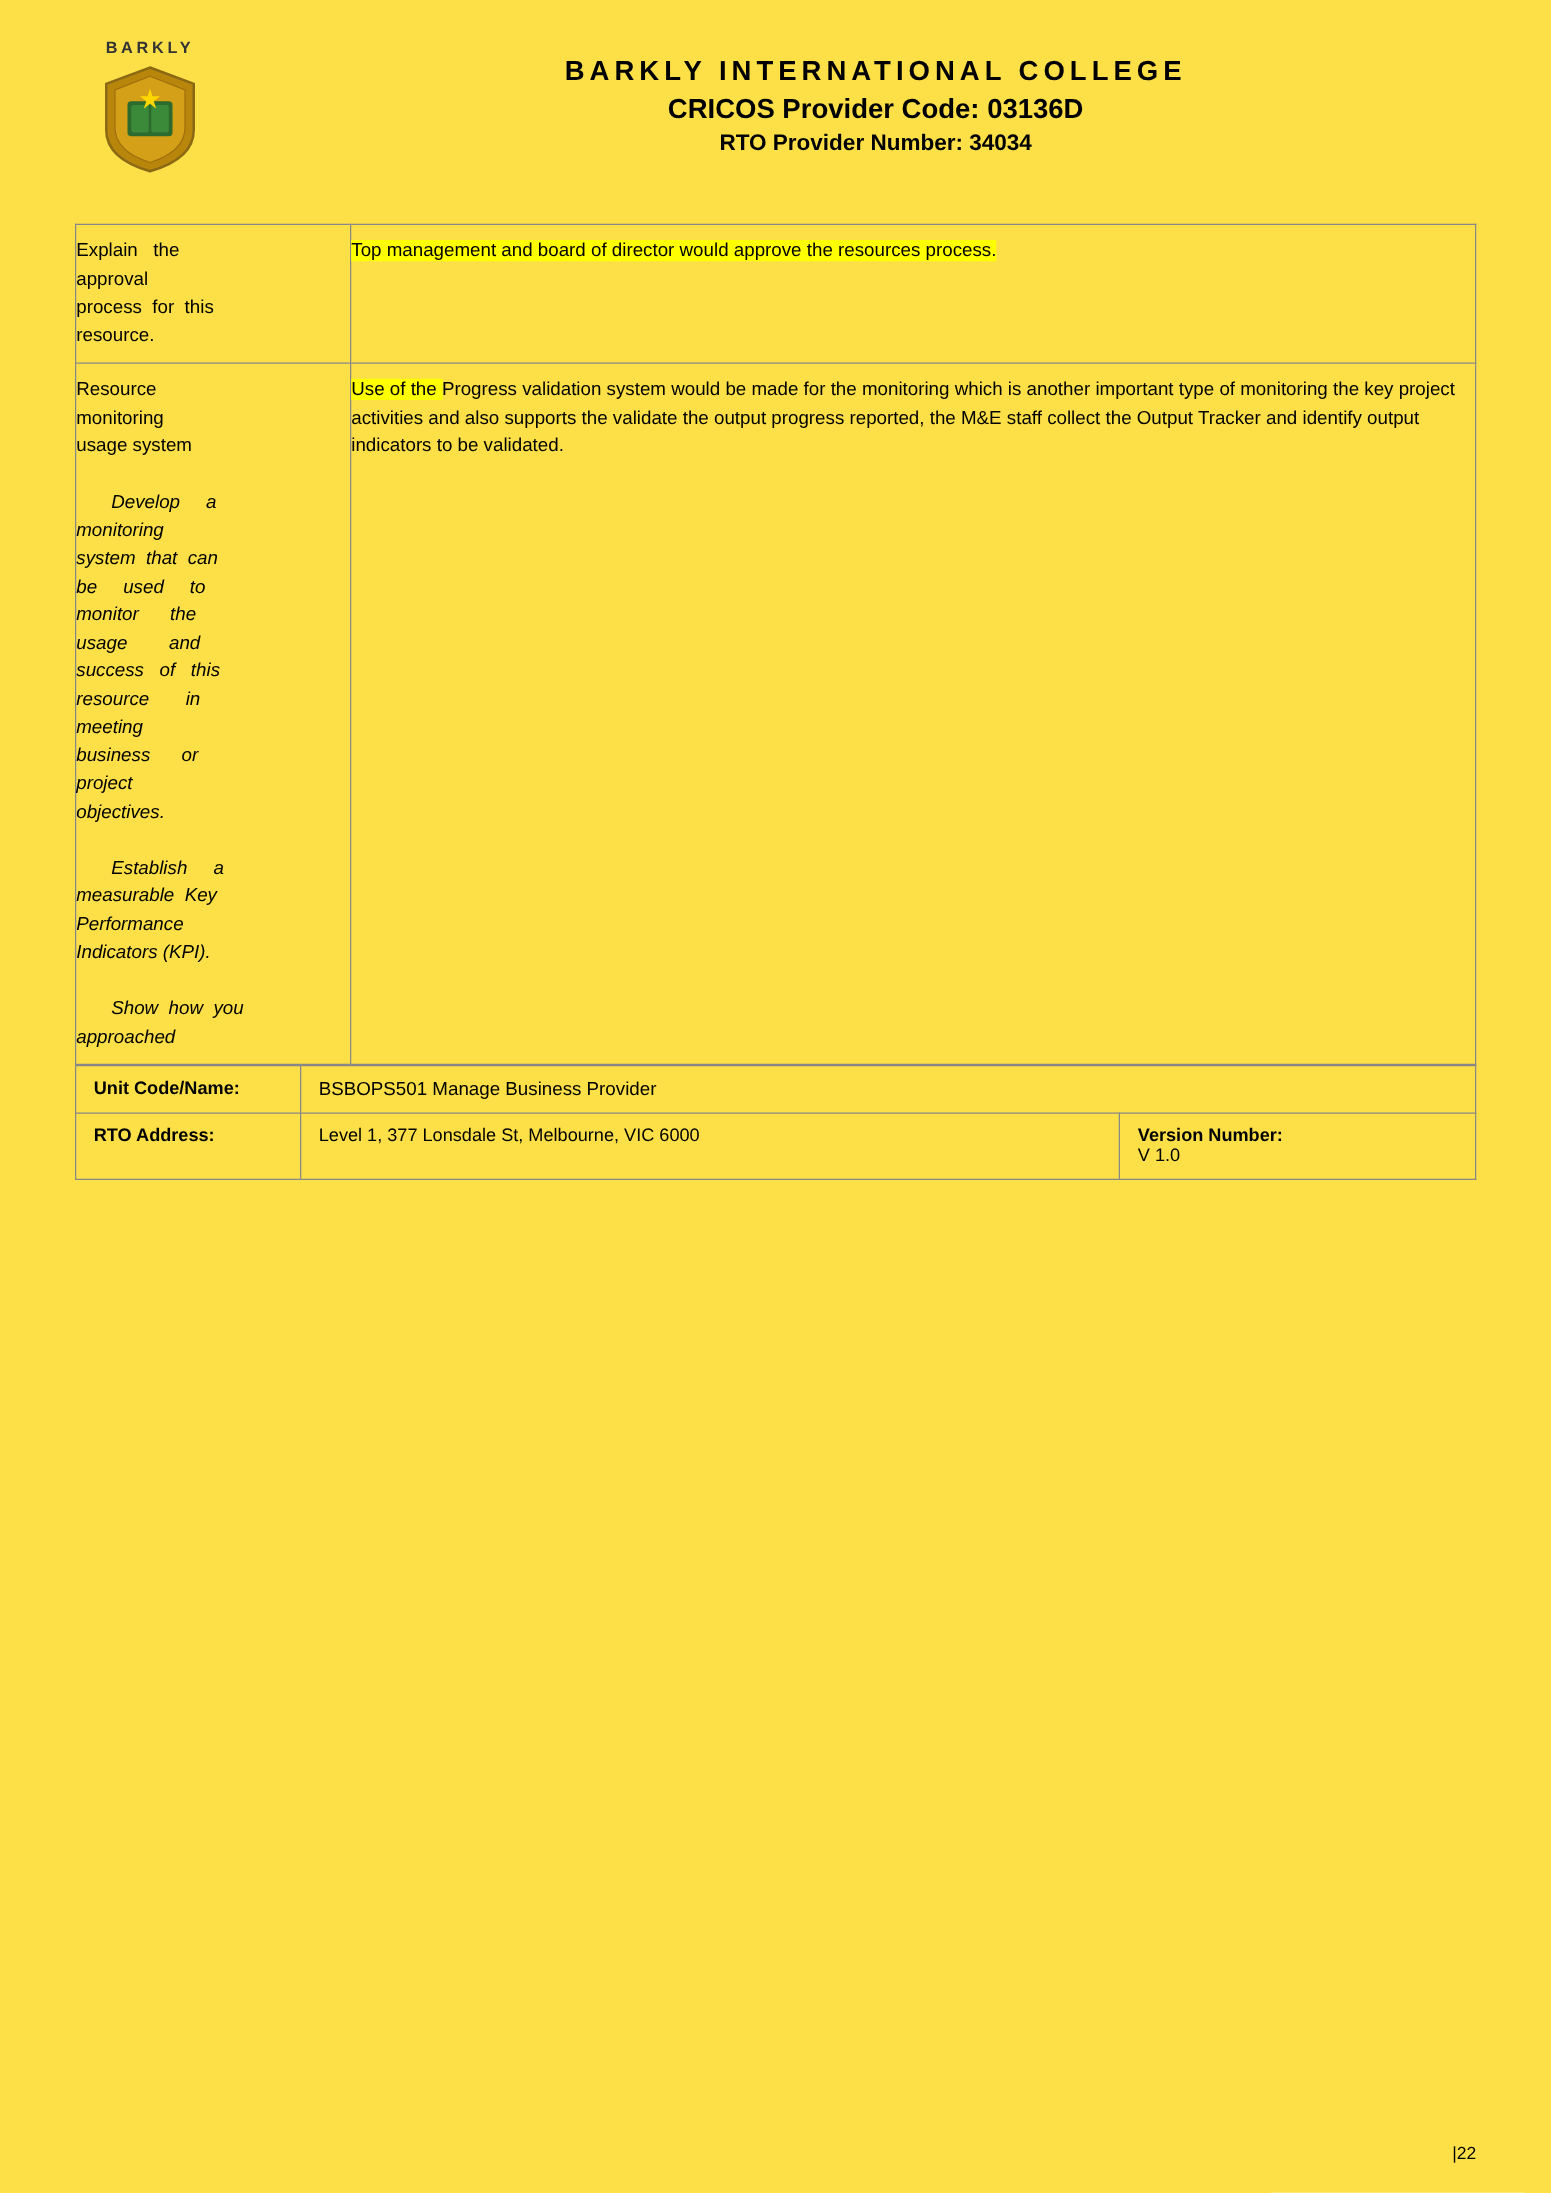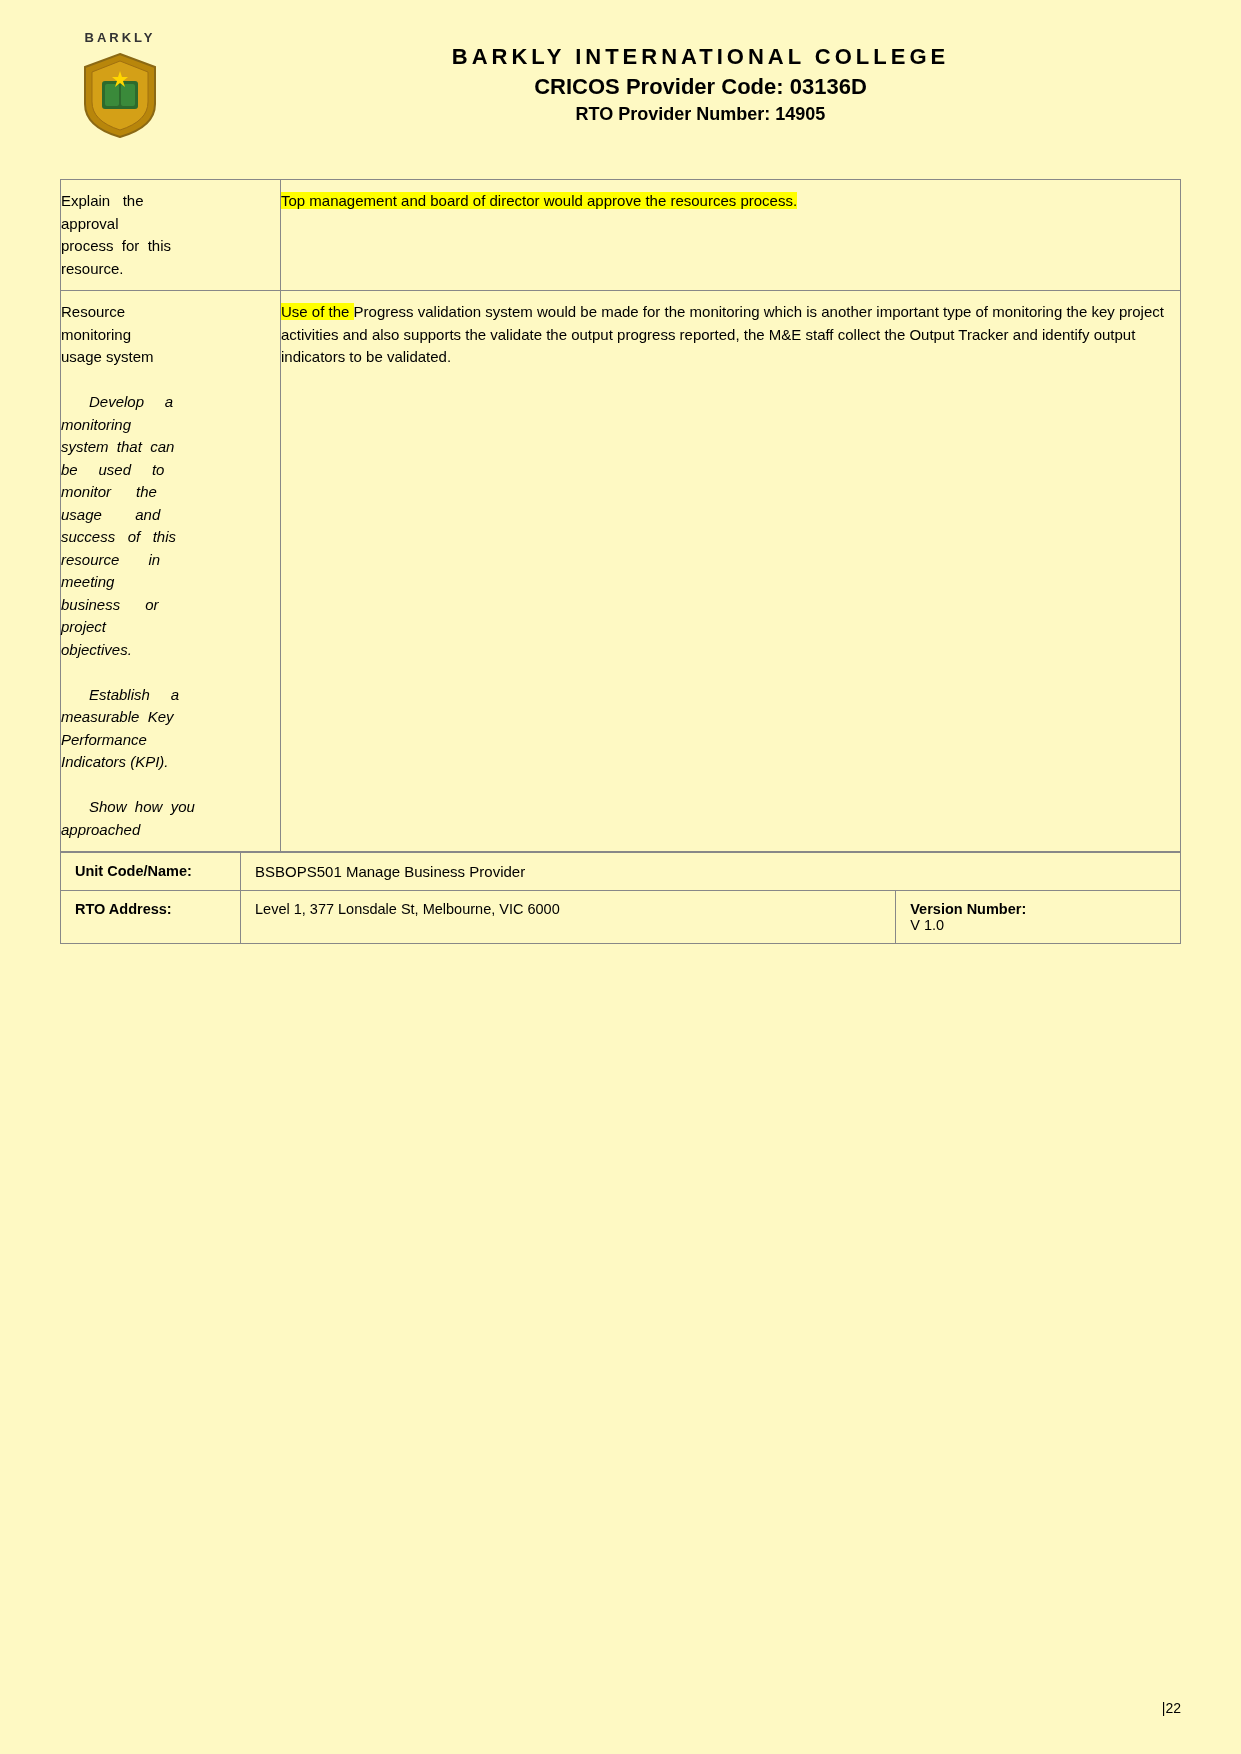--- a/index.html
+++ b/index.html
@@ -8,21 +8,21 @@
       background: #fff;
       color: #000;
       width: 1241px;
       min-height: 1754px;
       padding: 0;
     }
 
     .page {
       width: 1241px;
       min-height: 1754px;
-      background: #fef9c3;
+      background: #fde047;
       padding: 30px 60px 40px 60px;
       position: relative;
     }
 
     
     .header {
       display: flex;
       align-items: center;
       margin-bottom: 40px;
       border-bottom: none;
@@ -122,21 +122,21 @@
     .footer-table .label-cell {
       font-weight: bold;
       width: 180px;
     }
     .footer-table .unit-code-cell {
       font-size: 15px;
     }
 
     .page-number {
       position: absolute;
-      bottom: 38px;
+      bottom: 24px;
       right: 60px;
       font-size: 14px;
       color: #000;
     }
   </style>
 </head>
 <body>
 
 <div class="page">
 
@@ -153,21 +153,21 @@
         <rect x="22" y="32" width="36" height="28" rx="3" fill="#2d6a2d"></rect>
         <rect x="25" y="35" width="14" height="22" rx="2" fill="#3a8a3a"></rect>
         <rect x="41" y="35" width="14" height="22" rx="2" fill="#3a8a3a"></rect>
 
         <polygon points="40,22 42,28 48,28 43,32 45,38 40,34 35,38 37,32 32,28 38,28" fill="#ffd700"></polygon>
       </svg>
     </div>
     <div class="header-title">
       <div class="line1">BARKLY   INTERNATIONAL   COLLEGE</div>
       <div class="line2">CRICOS Provider Code: 03136D</div>
-      <div class="line3">RTO Provider Number: 14905</div>
+      <div class="line3">RTO Provider Number: 34034</div>
     </div>
   </div>
 
   <table class="main-table">
 
     <tbody>
         <tr>
       <td class="left-cell">
         <span class="label">
           Explain&nbsp;&nbsp; the<br>

